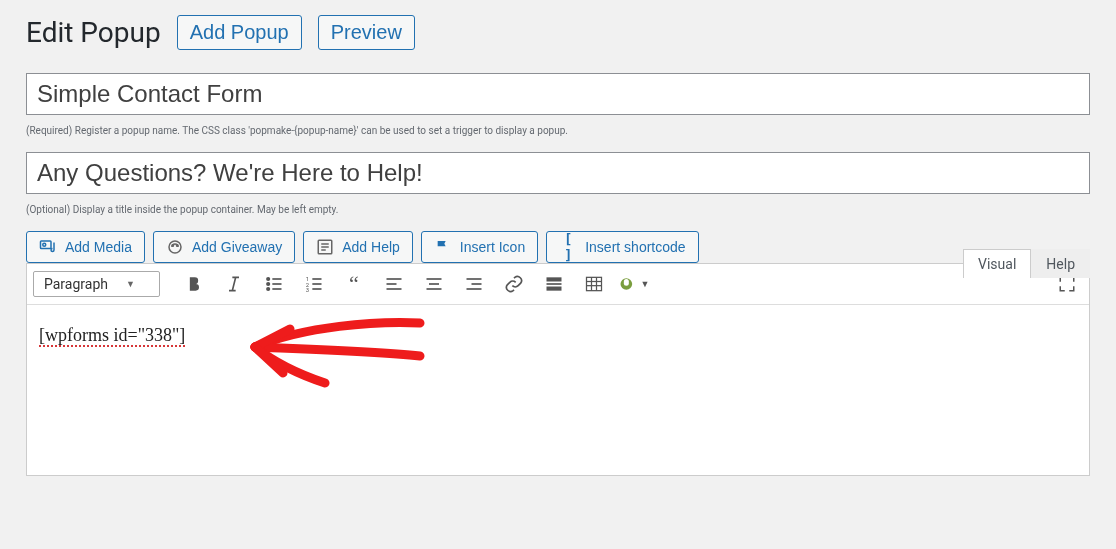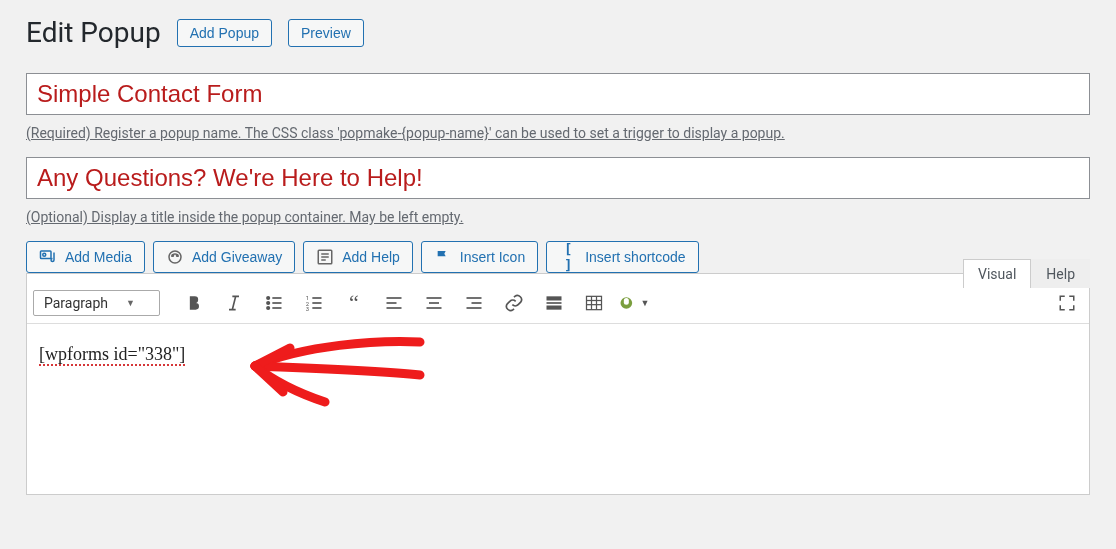--- a/index.html
+++ b/index.html
@@ -14,40 +14,39 @@
   h1 {
     font-size: 28px;
     font-weight: 400;
     color: #23282d;
     padding: 4px 0;
   }
   .hdr-btn {
     border: 1px solid #2271b1;
     color: #2271b1;
     background: #f6f7f7;
-    font-size: 14px;
+    font-size: 20px;
     padding: 5px 12px;
     border-radius: 3px;
     cursor: pointer;
   }
   .title-input {
     width: 100%;
     font-size: 24px;
     padding: 6px 10px;
     border: 1px solid #8c8f94;
     background: #fff;
-    color: #b91c1c;
+    color: #404040;
     outline: none;
     margin-bottom: 10px;
   }
   .desc {
-    font-size: 14px;
+    font-size: 10px;
     color: #646970;
     margin-bottom: 16px;
-    text-decoration: underline;
   }
   .media-row {
     display: flex;
     gap: 8px;
     margin-bottom: 0;
     flex-wrap: wrap;
   }
   .media-btn {
     display: inline-flex;
     align-items: center;
@@ -84,21 +83,20 @@
     background: #fff;
   }
   .editor-toolbar {
     display: flex;
     align-items: center;
     gap: 8px;
     background: #fff;
     border-bottom: 1px solid #ddd;
     padding: 4px 6px;
     flex-wrap: wrap;
-    margin-top: 9px;
   }
   .fmt-select {
     border: 1px solid #aaa;
     background: #fff;
     padding: 4px 24px 4px 10px;
     font-size: 14px;
     color: #333;
     cursor: pointer;
     margin-right: 10px;
     display: flex;

